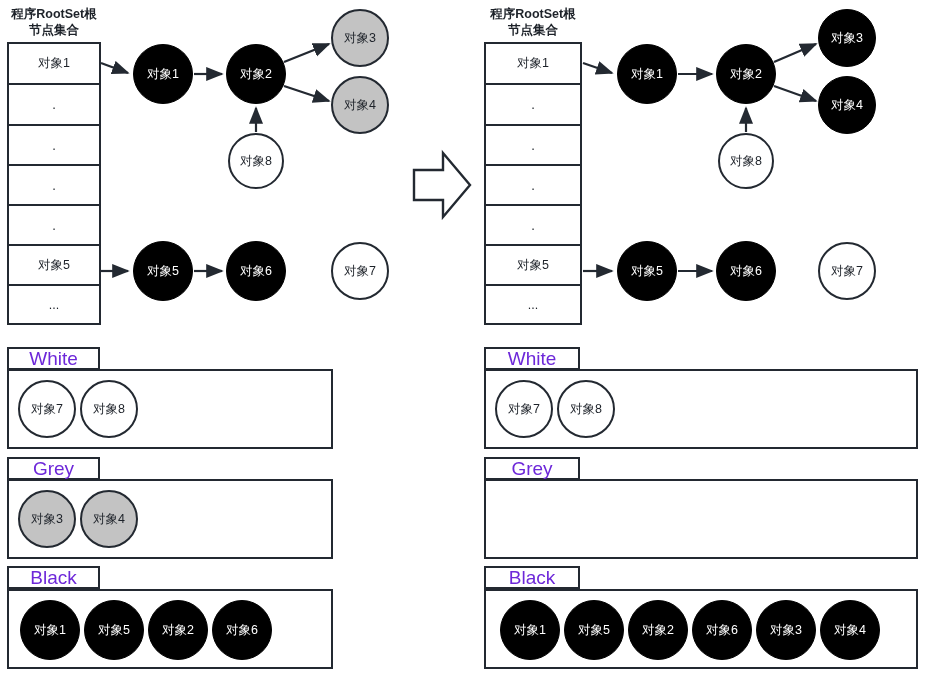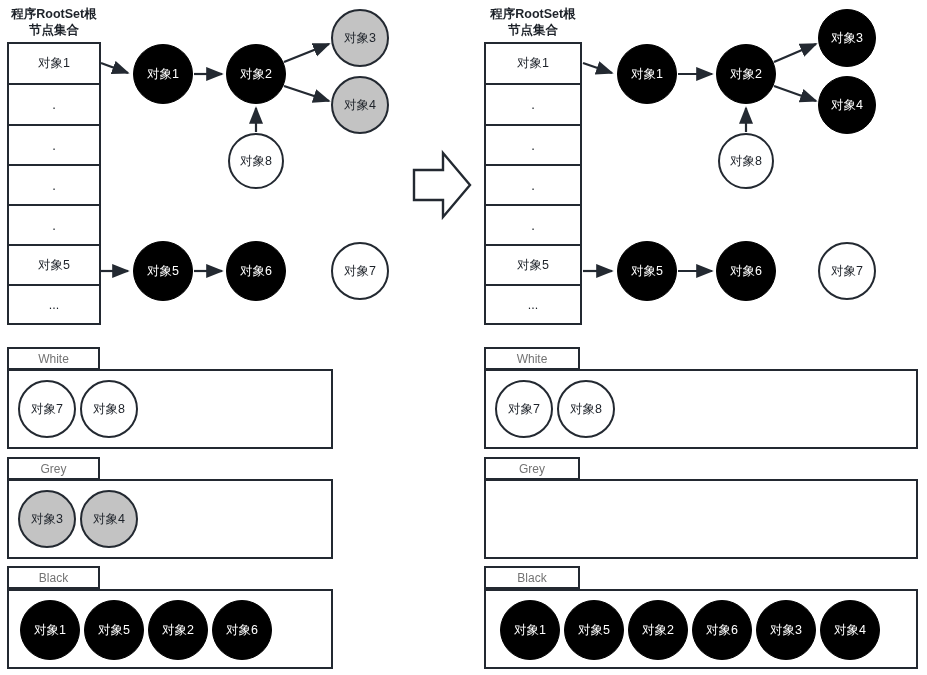--- a/index.html
+++ b/index.html
@@ -90,22 +90,22 @@
   
   .lbox { position: absolute; }
   .lbox-tab {
     position: absolute;
     border: 2px solid #232931;
     box-sizing: border-box;
     background: #ffffff;
     display: flex;
     align-items: center;
     justify-content: center;
-    font-size: 12px;
-    color: #737373;
+    font-size: 19px;
+    color: #6d28d9;
     z-index: 3;
   }
   .lbox-body {
     position: absolute;
     border: 2px solid #232931;
     box-sizing: border-box;
     background: #ffffff;
     z-index: 2;
   }
   .lbox-items {

